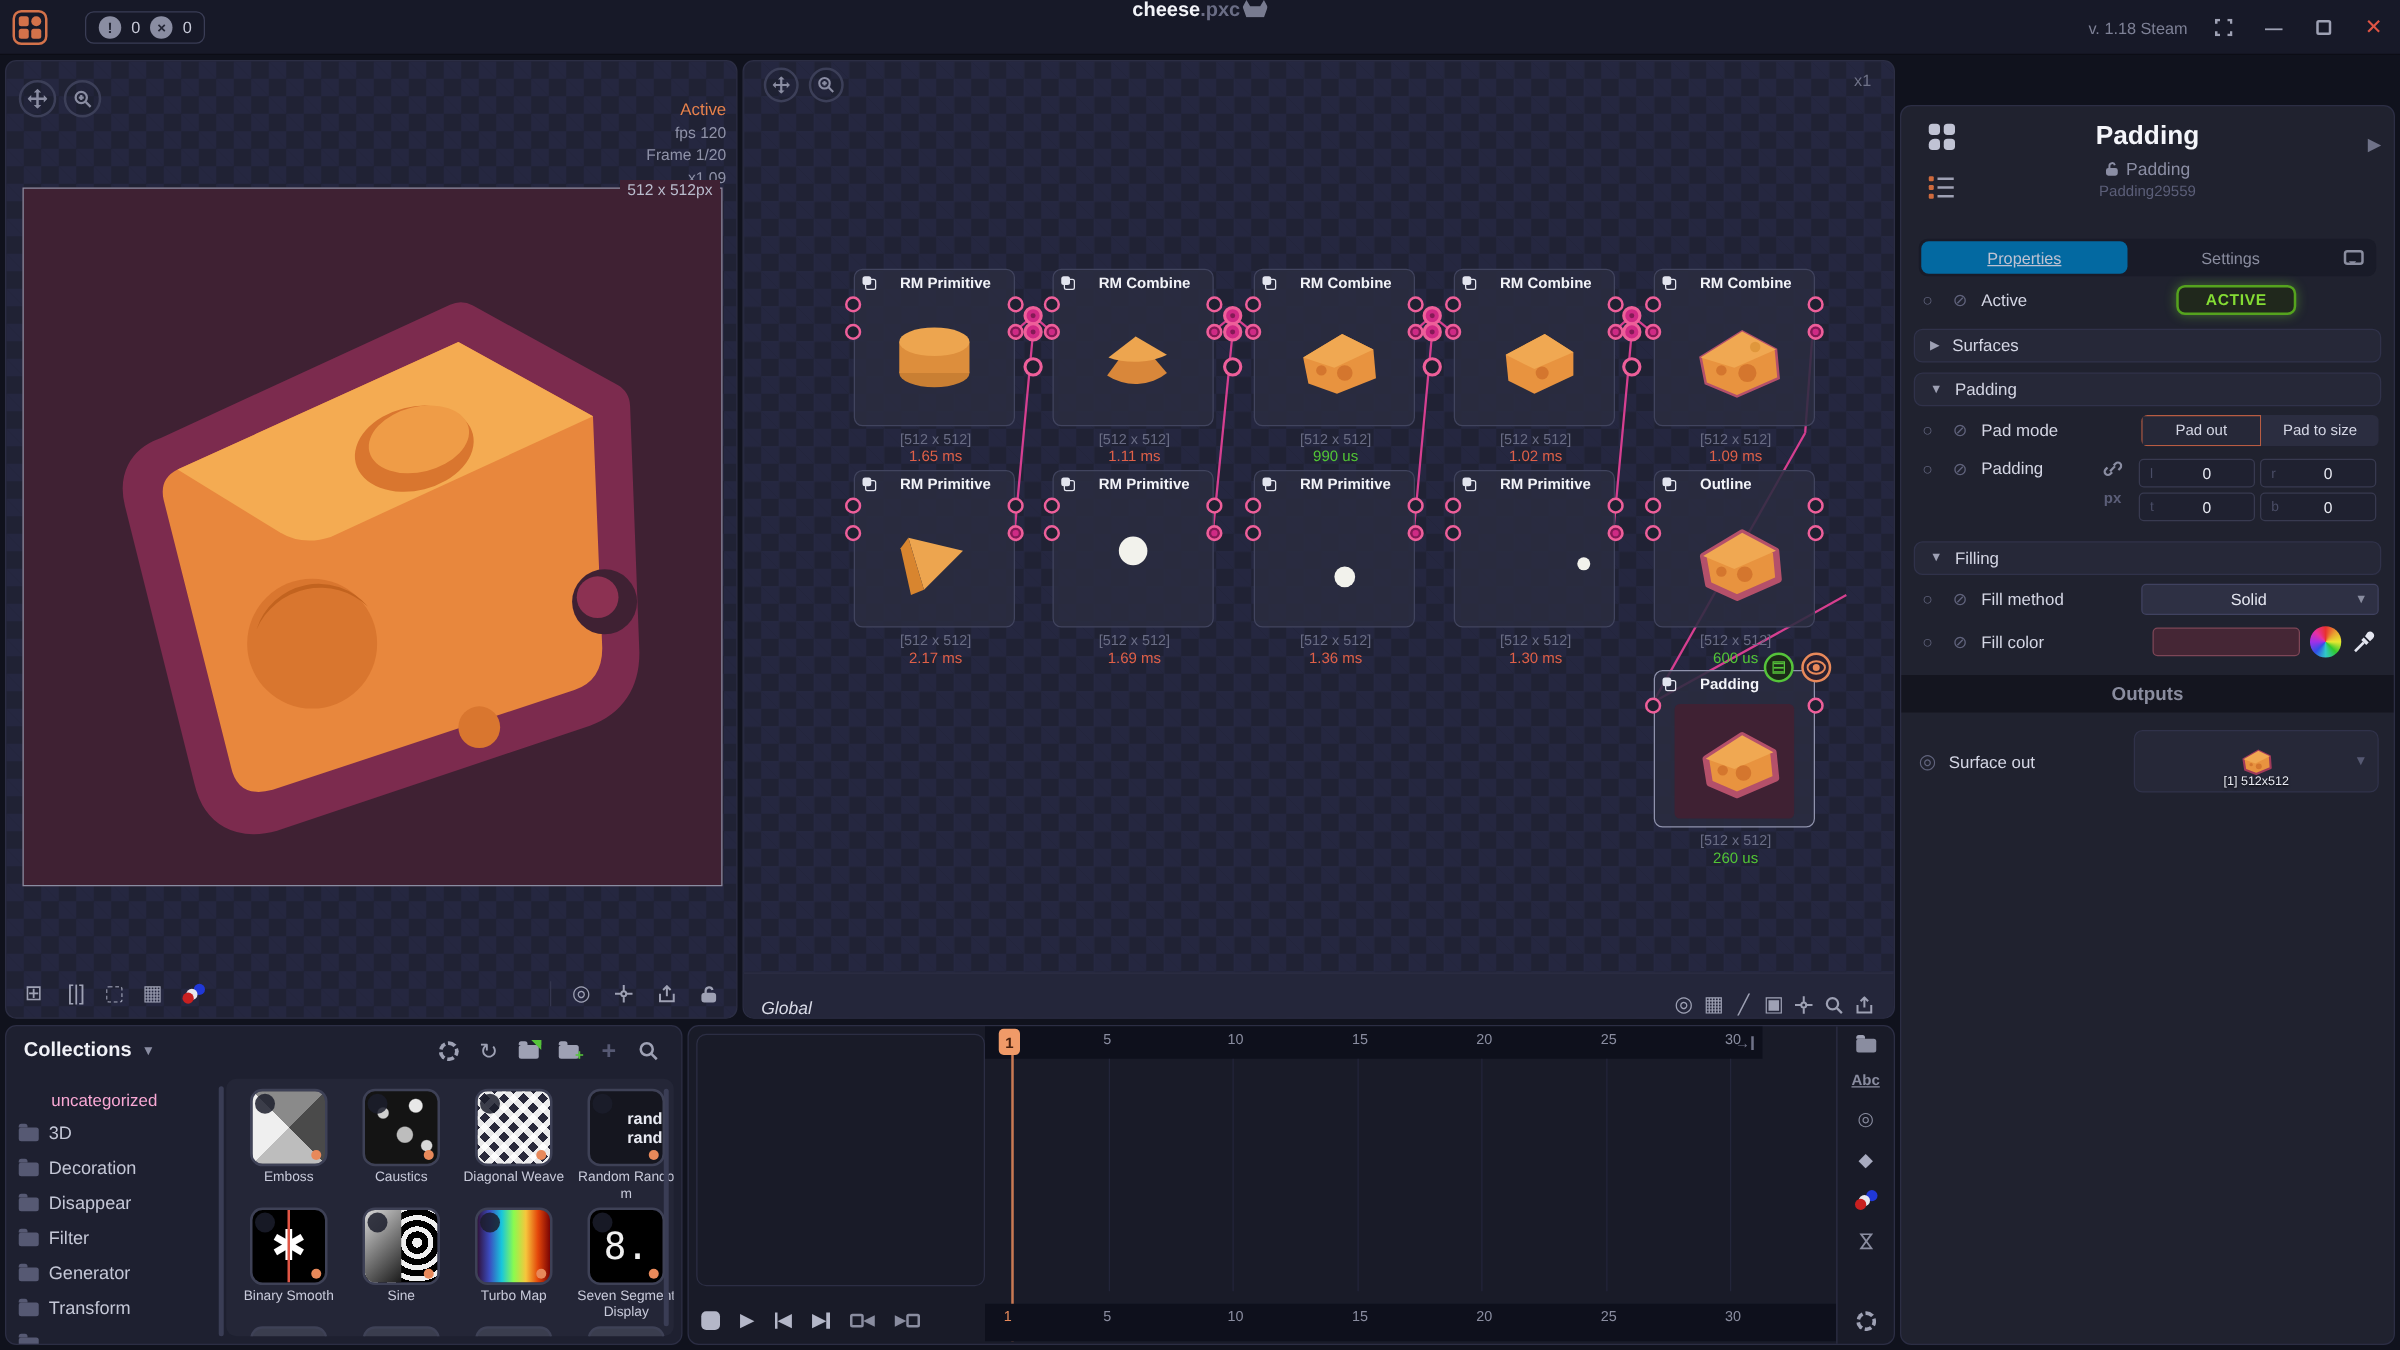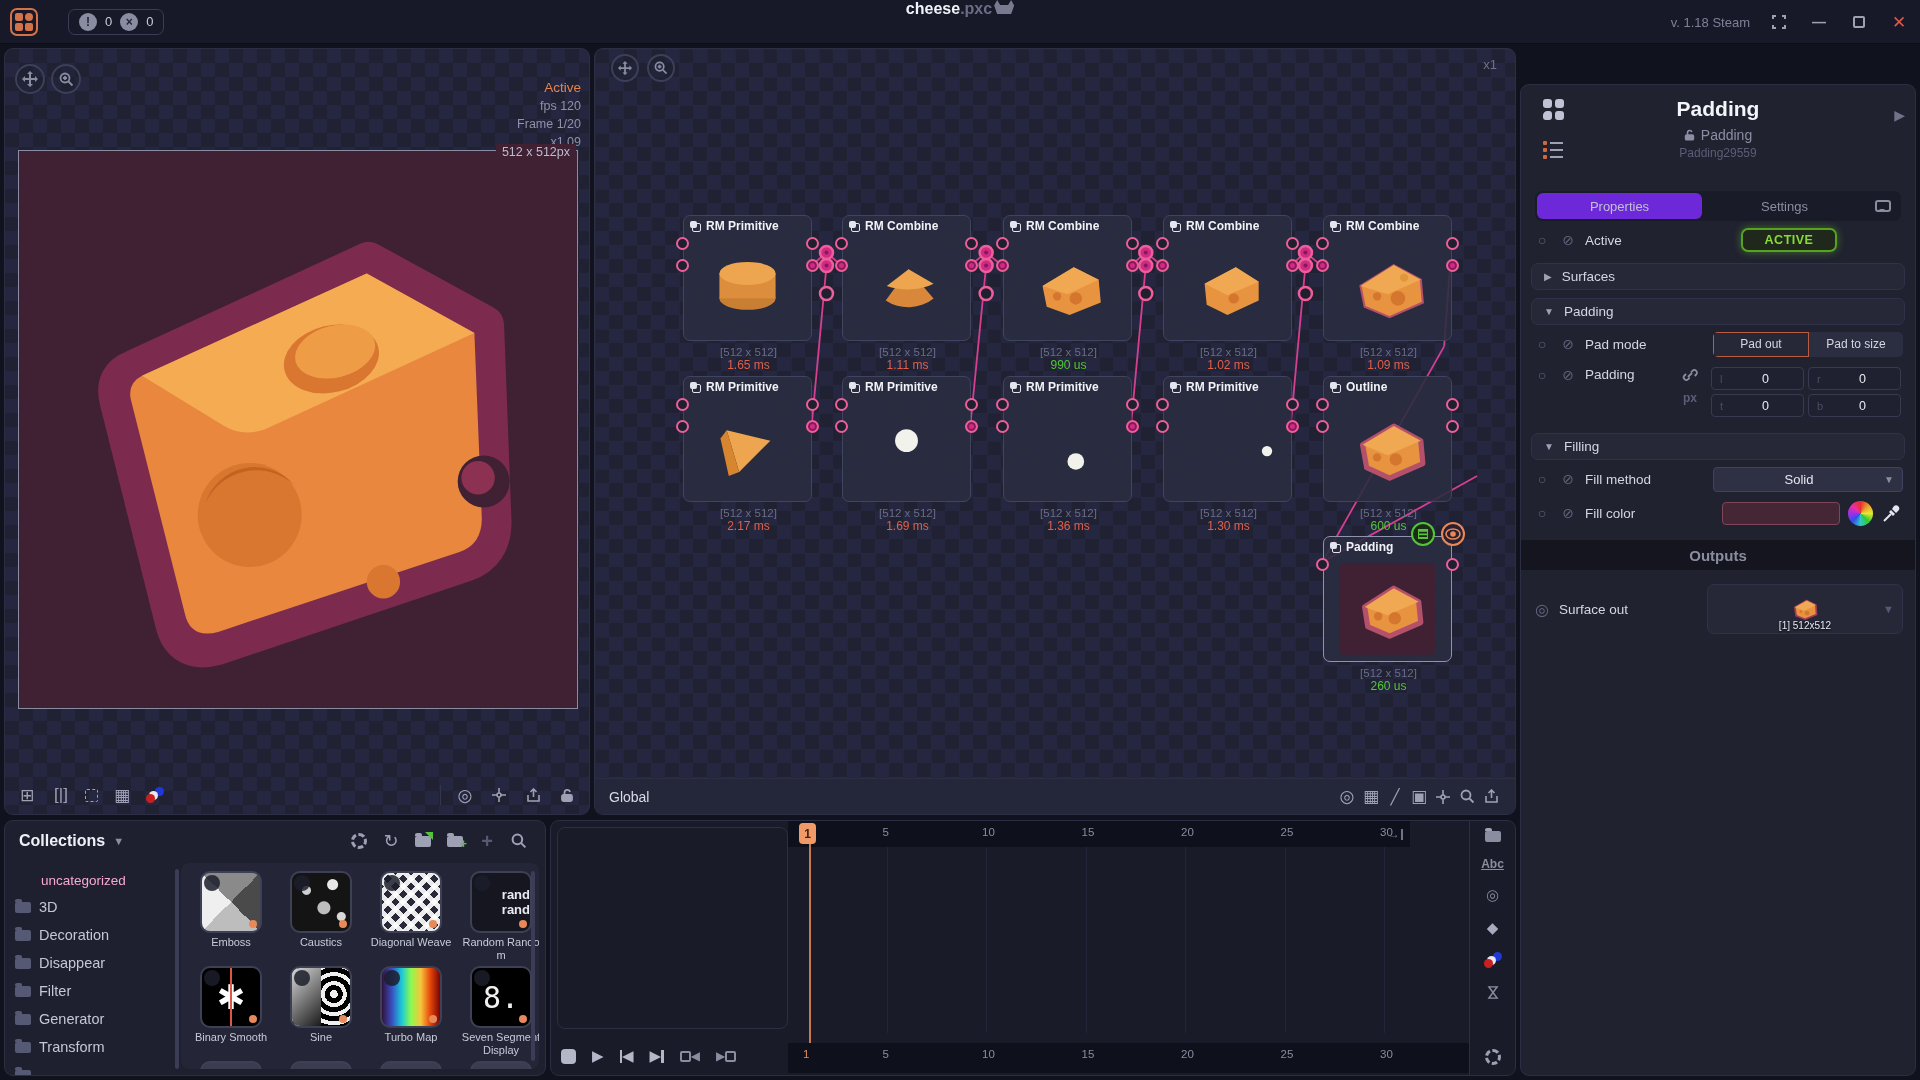--- a/index.html
+++ b/index.html
@@ -63,27 +63,27 @@
   .rgb-dots i:nth-child(2){ background:#e8e8ee; left:3px; top:4px; }
   .rgb-dots i:nth-child(3){ background:#c82020; left:0; bottom:0; }
 
   
   #node-editor { left:594px; top:48px; width:922px; height:767px; }
   .grid-overlay { position:absolute; inset:0;
      background-image:linear-gradient(#2a2c4666 1px,transparent 1px),linear-gradient(90deg,#2a2c4666 1px,transparent 1px);
      background-size:28px 28px; }
   .zoom-label { position:absolute; right:18px; top:8px; color:#6f7288; font-size:13px; }
   .global-bar { position:absolute; left:0; bottom:0; width:100%; height:36px; background:#24263a;
-                display:flex; align-items:center; padding:0 14px; gap:4px; border-top:1px solid #2c2e44; }
+                display:flex; align-items:flex-end; padding:0 14px; gap:4px; border-top:1px solid #2c2e44;font-style:italic; }
   .global-label { font-size:14px; color:#d8dae6; flex:0; }
   .gb-sp { flex:1; }
   #wires { position:absolute; inset:0; pointer-events:none; }
   .node { position:absolute; width:129px; background:rgba(42,44,64,.88); border:1px solid #41445e; border-radius:7px; }
   .node.selected { border-color:#9093ad; }
-  .node-header { height:20px; display:flex; align-items:center; gap:5px; padding:0 6px; }
+  .node-header { height:20px; display:flex; align-items:center; gap:19px; padding:0 6px; }
   .node-title { font-size:12px; font-weight:bold; color:#f2f3f8; white-space:nowrap; }
   .nh-icon { position:relative; width:11px; height:11px; flex:none; }
   .nh-icon::before { content:""; position:absolute; left:0; top:0; width:7px; height:7px; background:#e2e4ee; border-radius:2px; }
   .nh-icon::after { content:""; position:absolute; right:0; bottom:0; width:7px; height:7px; border:1.5px solid #e2e4ee; border-radius:2px; }
   .node-body { height:104px; display:flex; align-items:center; justify-content:center; }
   .node-body svg { width:100%; height:100%; }
   .node-caption { position:absolute; left:-10px; width:149px; text-align:center; }
   .cap-size { font-size:11.5px; color:#696c84; }
   .cap-time { font-size:12px; }
   .t-orange { color:#e06048; } .t-green { color:#52c636; }
@@ -110,21 +110,21 @@
   .insp-list-icon { position:absolute; left:22px; top:56px; width:22px; height:20px; display:flex; flex-direction:column; gap:3px; }
   .insp-list-icon i { display:flex; gap:3px; align-items:center; }
   .insp-list-icon i::before { content:""; width:4px; height:4px; background:#cf6a3c; border-radius:1px; }
   .insp-list-icon i::after { content:""; width:13px; height:2.5px; background:#9ea1b4; }
   .insp-title { text-align:center; font-size:21px; font-weight:bold; color:#f4f5fa; padding-top:12px; }
   .insp-sub { text-align:center; font-size:14px; color:#8b8ea4; margin-top:6px; display:flex; justify-content:center; gap:6px; align-items:center; }
   .insp-id { text-align:center; font-size:12px; color:#5b5e78; margin-top:3px; }
   .insp-arrow { position:absolute; right:10px; top:22px; color:#6f7288; font-size:14px; }
   .insp-tabs { margin:10px 14px 0; background:#191b28; border-radius:7px; display:flex; align-items:center; height:30px; padding:2px; }
   .insp-tab { flex:1; height:26px; display:flex; align-items:center; justify-content:center; font-size:13px; color:#8a8d9f; border-radius:6px; }
-  .insp-tab.active { background:#6d28d9; color:#bfc2d2; }
+  .insp-tab.active { background:#0369a1; color:#bfc2d2;text-decoration:underline; }
   .chat-icon { position:relative; width:16px; height:12px; border:2px solid #8a8d9f; border-radius:3px; margin:0 8px; }
   .chat-icon::after { content:""; position:absolute; left:2px; bottom:-5px; border:3px solid transparent; border-top-color:#8a8d9f; }
   .prop-row { display:flex; align-items:center; height:30px; padding:0 12px; margin-top:4px; gap:8px; }
   .dim-ic { color:#60637c; font-size:14px; width:18px; text-align:center; flex:none; }
   .prop-label { font-size:13.5px; color:#d4d6e4; }
   .prop-sp { flex:1; }
   .active-btn { width:96px; height:24px; border:2px solid #55a31e; border-radius:7px; color:#84dc34; font-weight:bold;
                 font-size:12.5px; display:flex; align-items:center; justify-content:center; letter-spacing:.5px;
                 box-shadow:0 0 9px rgba(110,200,50,.45); background:#20281c; }
   .section-bar { margin:8px 10px 0; height:27px; background:#262838; border:1px solid #30324a; border-radius:7px;

